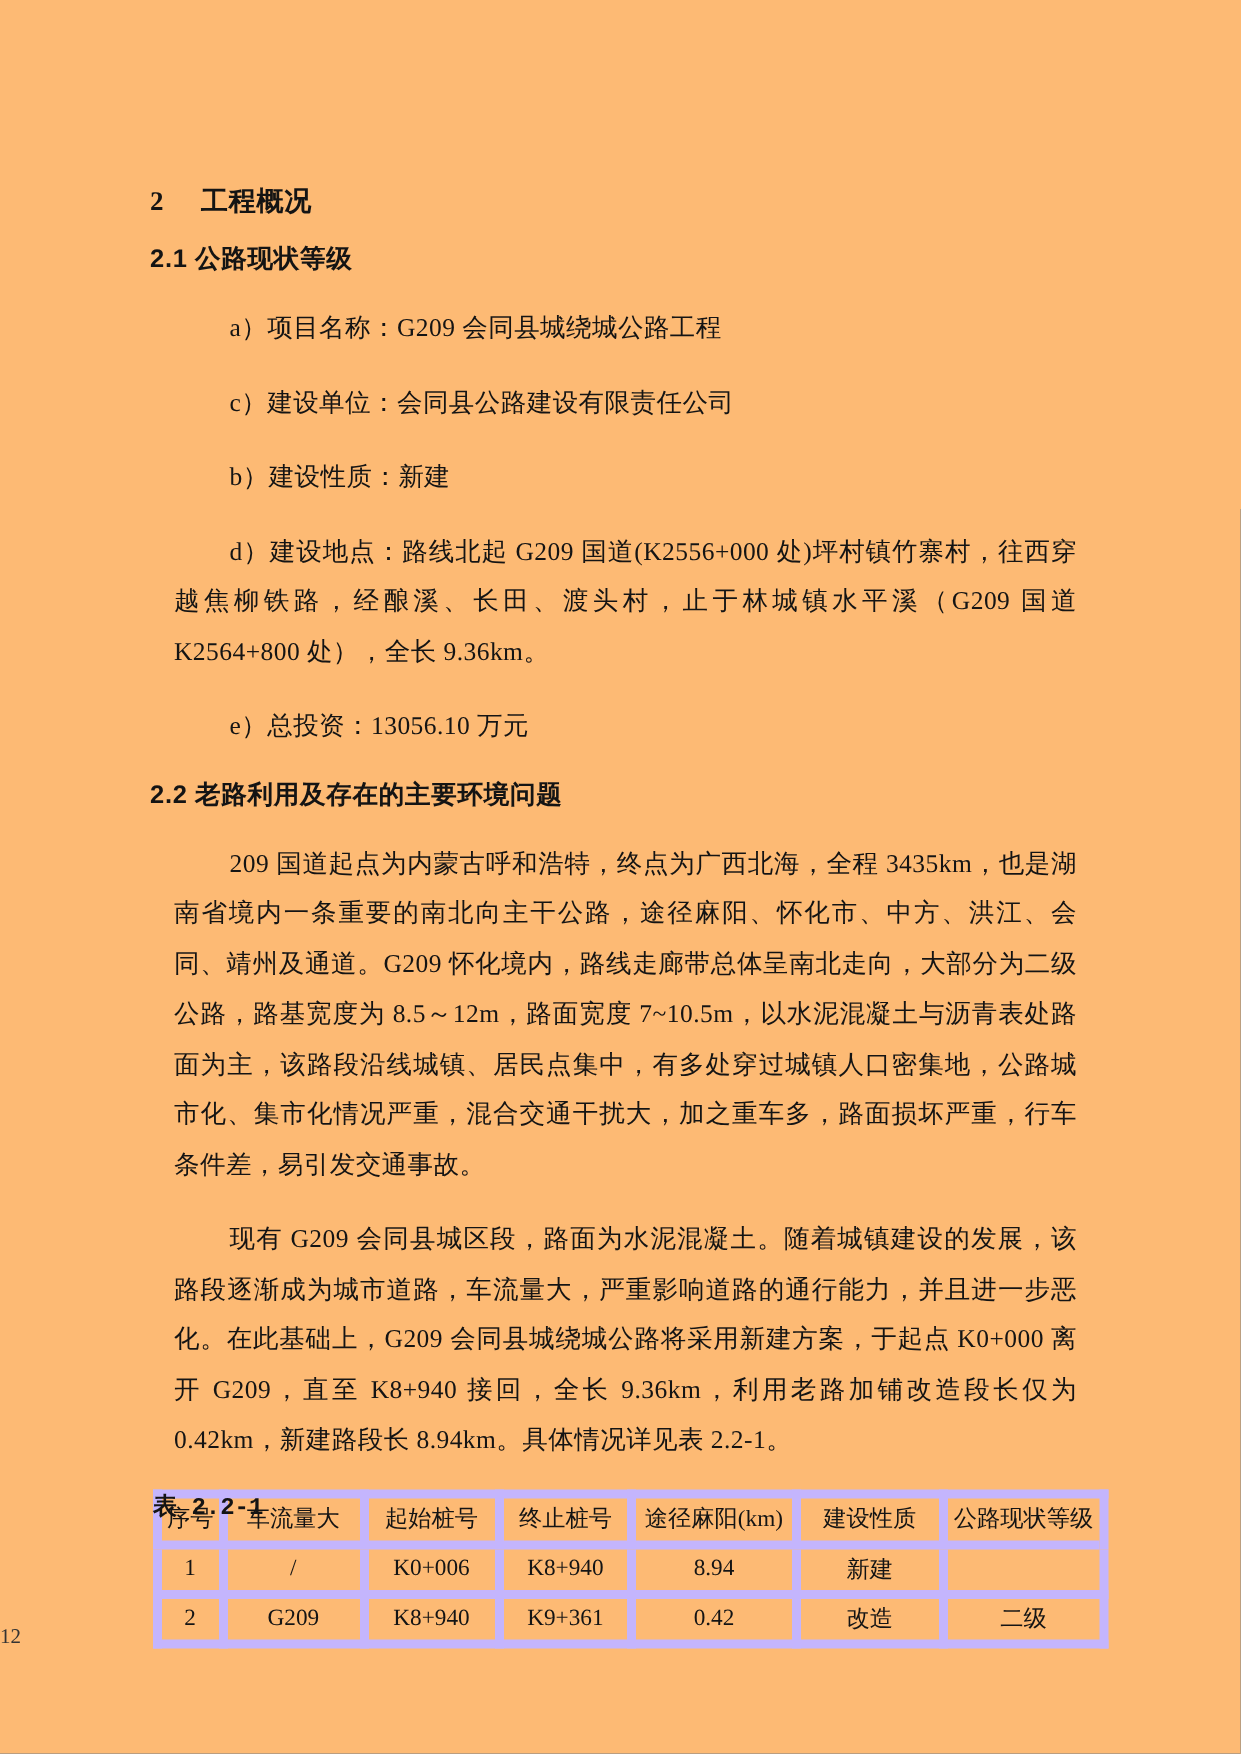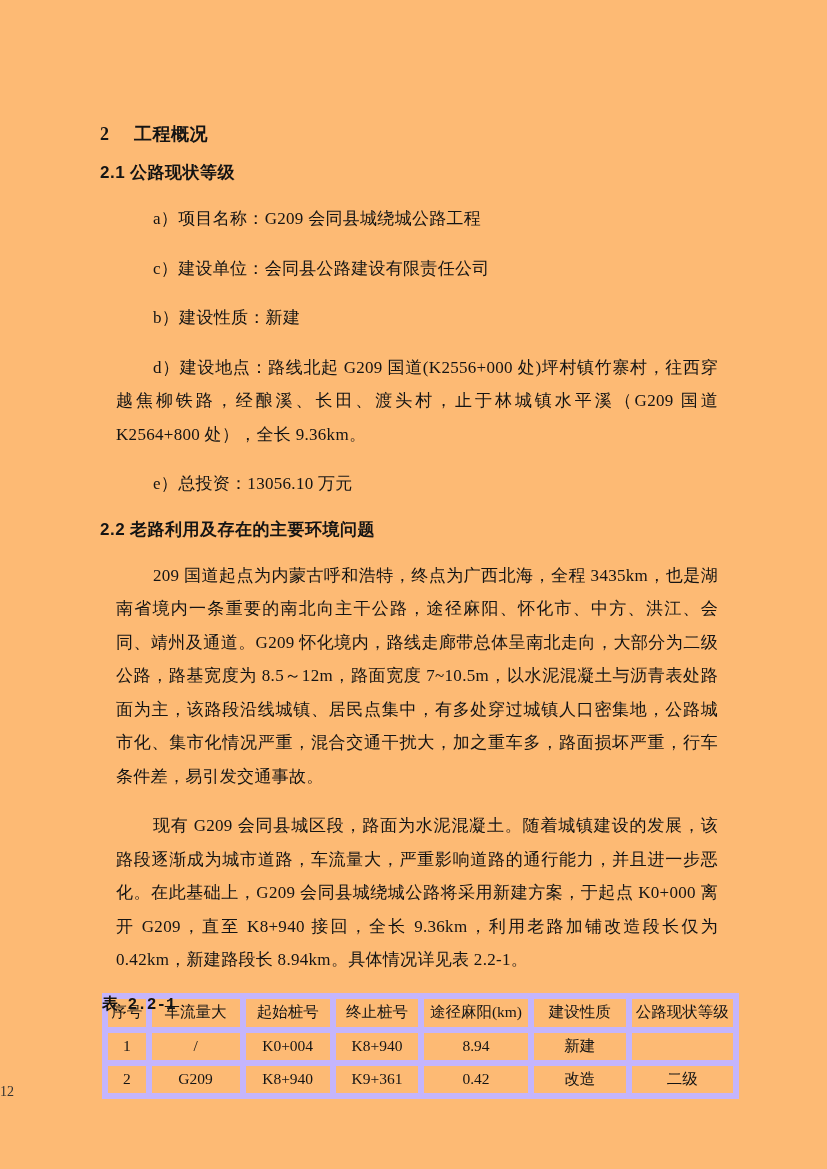--- a/index.html
+++ b/index.html
@@ -139,21 +139,21 @@
           <th>终止桩号</th>
           <th>途径麻阳(km)</th>
           <th>建设性质</th>
           <th>公路现状等级</th>
         </tr>
       </thead>
       <tbody>
         <tr>
           <td>1</td>
           <td>/</td>
-          <td>K0+004</td>
+          <td>K0+006</td>
           <td>K8+940</td>
           <td>8.94</td>
           <td>新建</td>
           <td></td>
         </tr>
         <tr>
           <td>2</td>
           <td>G209</td>
           <td>K8+940</td>
           <td>K9+361</td>

